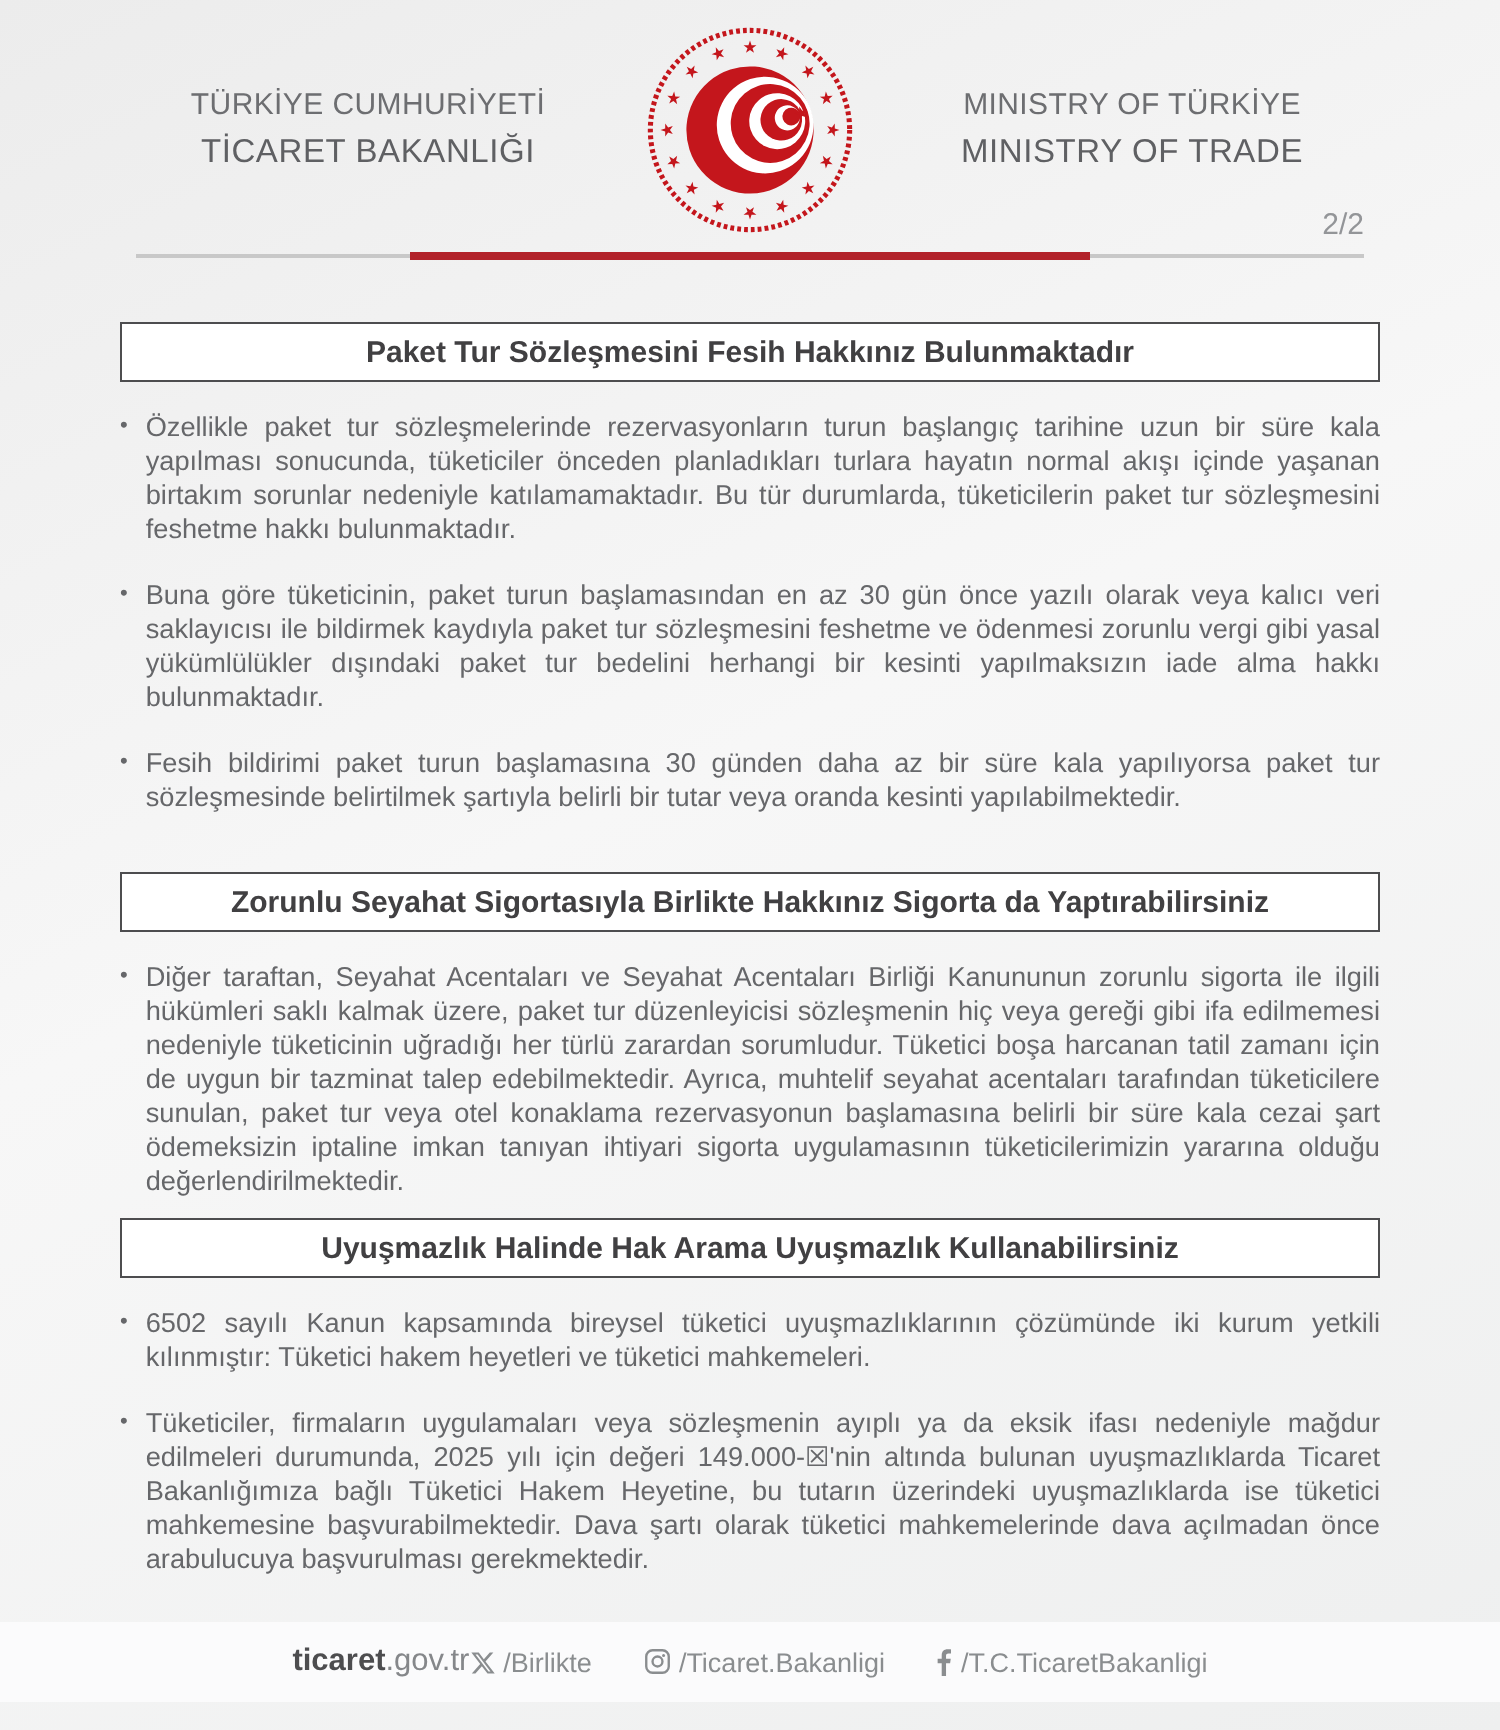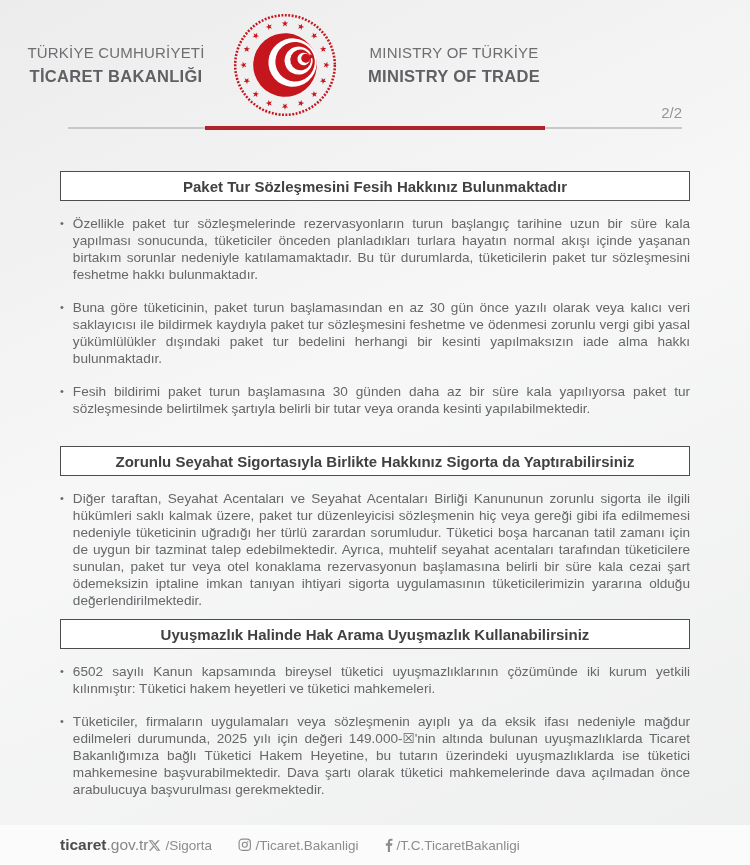--- a/index.html
+++ b/index.html
@@ -3,47 +3,47 @@
 <meta charset="utf-8">
 <style>
   html,body{margin:0;padding:0;}
   body{background:#d8d8d8;}
   .page{
     width:750px;height:865px;margin:0 auto;position:relative;overflow:hidden;
     background:linear-gradient(155deg,#ececec 0%,#f7f7f7 45%,#eeefef 100%);
     font-family:"Liberation Sans",sans-serif;
   }
   
-  .hdr{display:flex;align-items:center;padding-top:12px;}
+  .hdr{display:flex;align-items:center;justify-content:center;gap:22px;padding-top:12px;}
   .org{width:232px;text-align:center;color:#6d6e71;}
   .org .l1{font-size:15px;letter-spacing:.2px;}
-  .org .l2{font-size:16.5px;font-weight:bold;color:#5f6063;letter-spacing:.3px;margin-top:6px;}
+  .org .l2{font-size:16.5px;font-weight:normal;color:#5f6063;letter-spacing:.3px;margin-top:6px;}
   .logo-wrap{width:106px;height:106px;flex:none;}
   
   .meta{margin:0 68px;text-align:right;color:#939598;font-weight:normal;font-size:15px;height:18px;margin-top:-14px;}
   .track{position:relative;height:5px;margin:4px 68px 0 68px;}
   .track .gray{position:absolute;top:1px;left:0;right:0;height:2px;background:#c8c8c8;}
   .track .red{position:absolute;top:0;left:137px;width:340px;height:4px;background:#b2222a;}
   
-  .content{padding:10px 60px;}
+  .content{padding:0 60px;}
   .box{
     border:1.3px solid #4d4d4f;background:#ffffff;text-align:center;
     padding:6px 8px 5px;font-weight:bold;color:#414042;font-size:15px;margin-top:29px;
   }
   .box.first{margin-top:30px;}
   .box.tight{margin-top:10px;}
   .bullet{display:flex;gap:9px;margin-top:16px;color:#66676a;font-size:13.6px;line-height:17px;text-align:justify;}
   .bullet::before{content:"•";flex:none;font-size:11px;line-height:17px;color:#66676a;}
   .bullet p{margin:0;}
   .bullets{margin-top:-2px;}
   .closing{margin:38px 0 0 24px;color:#66676a;font-size:13.8px;}
   
   .footer{
-    position:absolute;left:0;right:0;bottom:0;height:40px;background:#fbfbfc;
-    display:flex;align-items:center;justify-content:flex-start;padding:0 60px;
+    position:absolute;left:0;right:0;bottom:14px;height:40px;background:#fbfbfc;
+    display:flex;align-items:center;justify-content:center;padding:0 60px;
   }
   .site{font-size:15.5px;color:#85878a;}
   .site .b{color:#4d4d4f;font-weight:bold;}
   .socials{display:flex;gap:26px;align-items:center;}
   .social{display:flex;align-items:center;gap:4px;color:#8a8d8f;font-size:13.5px;cursor:pointer;}
   .social svg{display:block;}
 </style>
 </head>
 <body>
 
@@ -139,21 +139,21 @@
 
   <div class="footer">
     <div class="site"><span class="b">ticaret</span><span>.gov.tr</span></div>
     <div class="socials">
       <div class="social">
         <span>
           <svg width="13" height="13" viewBox="0 0 24 24" fill="#8a8d8f">
               <path d="M18.24 2.25h3.31l-7.23 8.26 8.5 11.24h-6.66l-5.21-6.82-5.97 6.82H1.67l7.73-8.84L1.25 2.25h6.83l4.71 6.23 5.45-6.23zm-1.16 17.52h1.83L7.08 4.13H5.12l11.96 15.64z"></path>
             </svg>
         </span>
-        <span>/Sigorta</span>
+        <span>/Birlikte</span>
       </div>
       <div class="social">
         <span>
           <svg width="13.5" height="13.5" viewBox="0 0 24 24" fill="none" stroke="#8a8d8f" stroke-width="2.1">
               <rect x="2" y="2" width="20" height="20" rx="5.6"></rect>
               <circle cx="12" cy="12" r="4.4"></circle>
               <circle cx="17.4" cy="6.6" r="1.35" fill="#8a8d8f" stroke="none"></circle>
             </svg>
         </span>
         <span>/Ticaret.Bakanligi</span>

